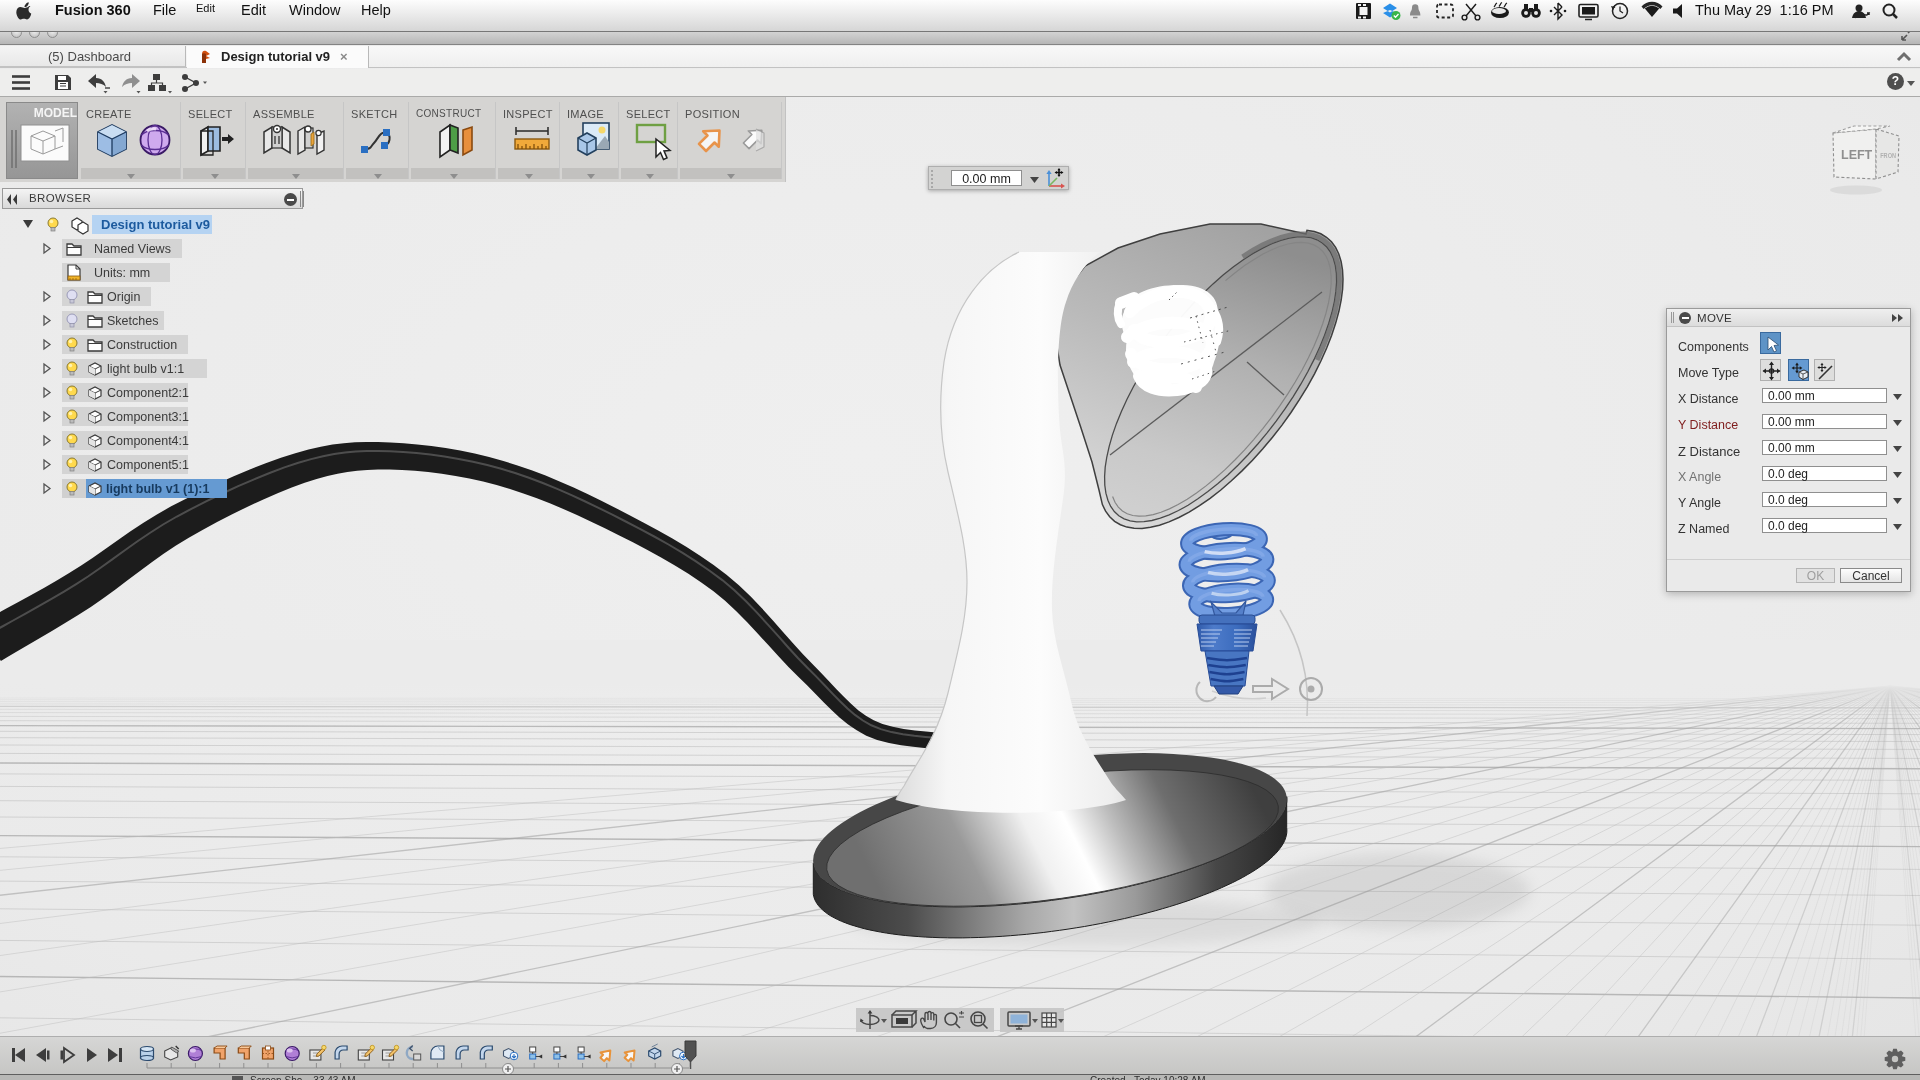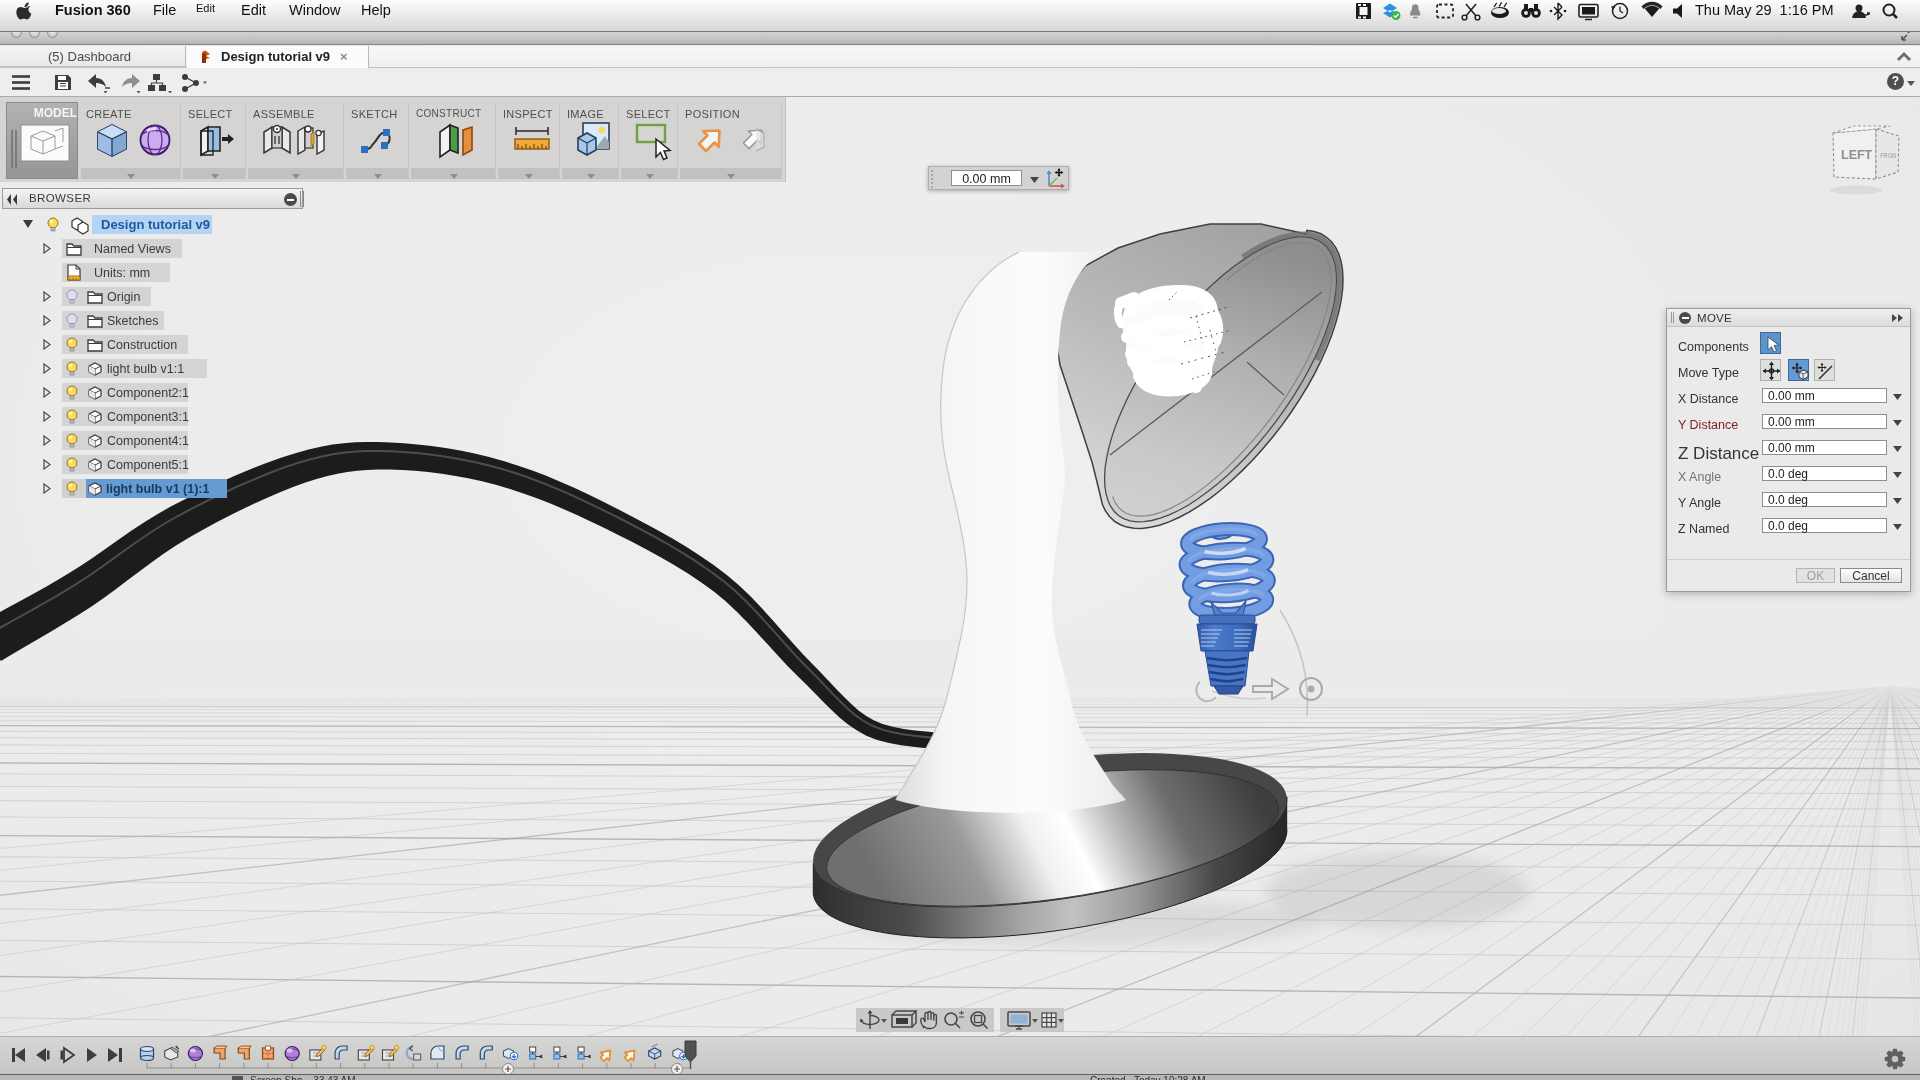--- a/index.html
+++ b/index.html
@@ -728,21 +728,21 @@
     <div style="position:absolute;left:11px;top:83px;font-size:12.5px;color:#333">X Distance</div>
     <div style="position:absolute;left:95px;top:79px;width:125px;height:15px;background:#fff;border:1px solid #8f8f8f;font-size:12px;color:#222;padding-left:5px;line-height:15px">0.00 mm</div>
     <svg width="12" height="10" style="position:absolute;left:225px;top:83px">
       <path d="M1,2 l9,0 -4.5,6 Z" fill="#444"></path>
     </svg>
     <div style="position:absolute;left:11px;top:109px;font-size:12.5px;color:#7f1d1d">Y Distance</div>
     <div style="position:absolute;left:95px;top:105px;width:125px;height:15px;background:#fff;border:1px solid #8f8f8f;font-size:12px;color:#222;padding-left:5px;line-height:15px">0.00 mm</div>
     <svg width="12" height="10" style="position:absolute;left:225px;top:109px">
       <path d="M1,2 l9,0 -4.5,6 Z" fill="#444"></path>
     </svg>
-    <div style="position:absolute;left:11px;top:135px;font-size:17px;color:#333">Z Distance</div>
+    <div style="position:absolute;left:11px;top:135px;font-size:13px;color:#333">Z Distance</div>
     <div style="position:absolute;left:95px;top:131px;width:125px;height:15px;background:#fff;border:1px solid #8f8f8f;font-size:12px;color:#222;padding-left:5px;line-height:15px">0.00 mm</div>
     <svg width="12" height="10" style="position:absolute;left:225px;top:135px">
       <path d="M1,2 l9,0 -4.5,6 Z" fill="#444"></path>
     </svg>
     <div style="position:absolute;left:11px;top:161px;font-size:12.5px;color:#737373">X Angle</div>
     <div style="position:absolute;left:95px;top:157px;width:125px;height:15px;background:#fff;border:1px solid #8f8f8f;font-size:12px;color:#222;padding-left:5px;line-height:15px">0.0 deg</div>
     <svg width="12" height="10" style="position:absolute;left:225px;top:161px">
       <path d="M1,2 l9,0 -4.5,6 Z" fill="#444"></path>
     </svg>
     <div style="position:absolute;left:11px;top:187px;font-size:12.5px;color:#333">Y Angle</div>

